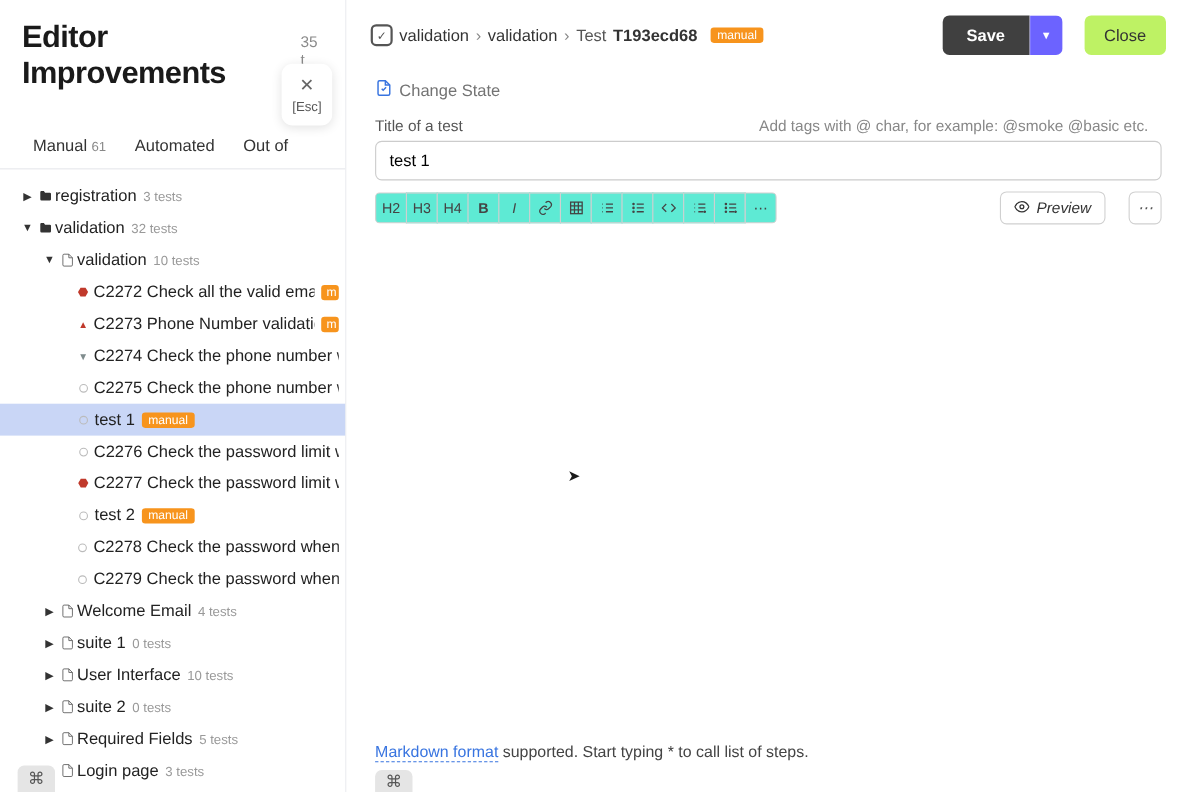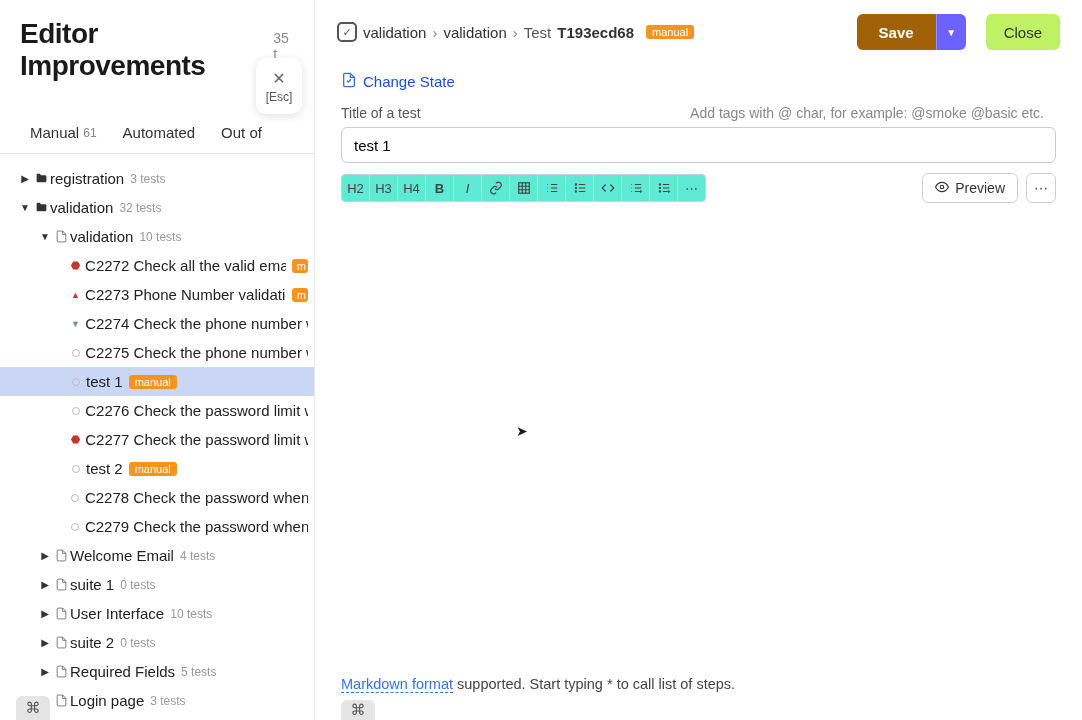--- a/index.html
+++ b/index.html
@@ -43,40 +43,40 @@
   .cmd-btn { position: absolute; left: 16px; bottom: 0; width: 34px; height: 24px; background: #e5e5e5; border-radius: 6px 6px 0 0; display: flex; align-items: center; justify-content: center; font-size: 15px; color: #555; }
 
   
   .r-header { display: flex; align-items: center; padding: 14px 22px; gap: 10px; }
   .bc { display: flex; align-items: center; gap: 6px; font-size: 15px; color: #333; flex: 1; }
   .bc .sep { color: #888; }
   .bc .light { color: #555; }
   .bc .strong { font-weight: 700; }
   .bc-icon { width: 20px; height: 20px; border: 2px solid #555; border-radius: 5px; display: flex; align-items: center; justify-content: center; font-size: 11px; color: #555; }
   .save-grp { display: flex; align-items: center; }
-  .save-btn { background: #a16207; color: #fff; border: none; height: 36px; padding: 0 22px; font-size: 15px; font-weight: 600; border-radius: 6px 0 0 6px; cursor: pointer; }
+  .save-btn { background: #404040; color: #fff; border: none; height: 36px; padding: 0 22px; font-size: 15px; font-weight: 600; border-radius: 6px 0 0 6px; cursor: pointer; }
   .save-dd { background: #6c63ff; color: #fff; border: none; border-left: 1px solid rgba(255,255,255,0.3); height: 36px; width: 30px; border-radius: 0 6px 6px 0; cursor: pointer; font-size: 10px; }
   .close-btn { background: #bef264; color: #333; border: none; height: 36px; padding: 0 18px; font-size: 15px; border-radius: 6px; margin-left: 10px; cursor: pointer; }
 
   .r-title-row { display: flex; align-items: center; justify-content: space-between; padding: 8px 26px 8px 26px; }
   .r-title { font-size: 28px; font-weight: 700; }
-  .change-state { color: #1d4ed8; font-size: 15px; display: flex; align-items: center; gap: 6px; cursor: pointer; }
+  .change-state { color: #737373; font-size: 15px; display: flex; align-items: center; gap: 6px; cursor: pointer; }
 
   .field-row { display: flex; justify-content: space-between; padding: 6px 38px 4px 26px; font-size: 14px; color: #555; }
   .hint { color: #888; }
 
   .title-input { margin: 2px 26px 10px 26px; }
   .title-input input { width: 100%; height: 36px; border: 1px solid #ccc; border-radius: 6px; padding: 0 12px; font-size: 15px; }
 
   .toolbar-row { display: flex; justify-content: space-between; align-items: center; padding: 0 26px; }
   .tb-left { display: flex; gap: 0; }
   .tb-btn { width: 29px; height: 28px; border: 1px solid #d0d0d0; background: #5eead4; display: flex; align-items: center; justify-content: center; font-size: 13px; color: #444; cursor: pointer; margin-left: -1px; }
   .tb-btn:first-child { border-radius: 4px 0 0 4px; margin-left: 0; }
   .tb-btn:last-child { border-radius: 0 4px 4px 0; }
-  .tb-right { display: flex; gap: 8px; align-items: flex-end; }
+  .tb-right { display: flex; gap: 21px; align-items: flex-end; font-style: italic; }
   .pill { border: 1px solid #d0d0d0; background: #fff; height: 30px; padding: 0 12px; border-radius: 6px; display: flex; align-items: center; gap: 6px; font-size: 14px; color: #333; cursor: pointer; }
   .more-btn { border: 1px solid #d0d0d0; width: 30px; height: 30px; border-radius: 6px; display: flex; align-items: center; justify-content: center; cursor: pointer; color: #555; }
 
   .editor-area { flex: 1; margin: 10px 26px 0 26px; position: relative; }
   .cursor-ptr { position: absolute; left: 175px; top: 210px; font-size: 14px; pointer-events: none; }
 
   .footer-hint { padding: 0 26px 0 26px; font-size: 14.5px; color: #444; }
   .footer-hint .link { color: #3874e0; border-bottom: 1px dashed #3874e0; cursor: pointer; }
   .cmd-btn-r { margin: 8px 0 0 26px; width: 34px; height: 20px; background: #e5e5e5; border-radius: 6px 6px 0 0; display: flex; align-items: center; justify-content: center; font-size: 15px; color: #555; }
 

